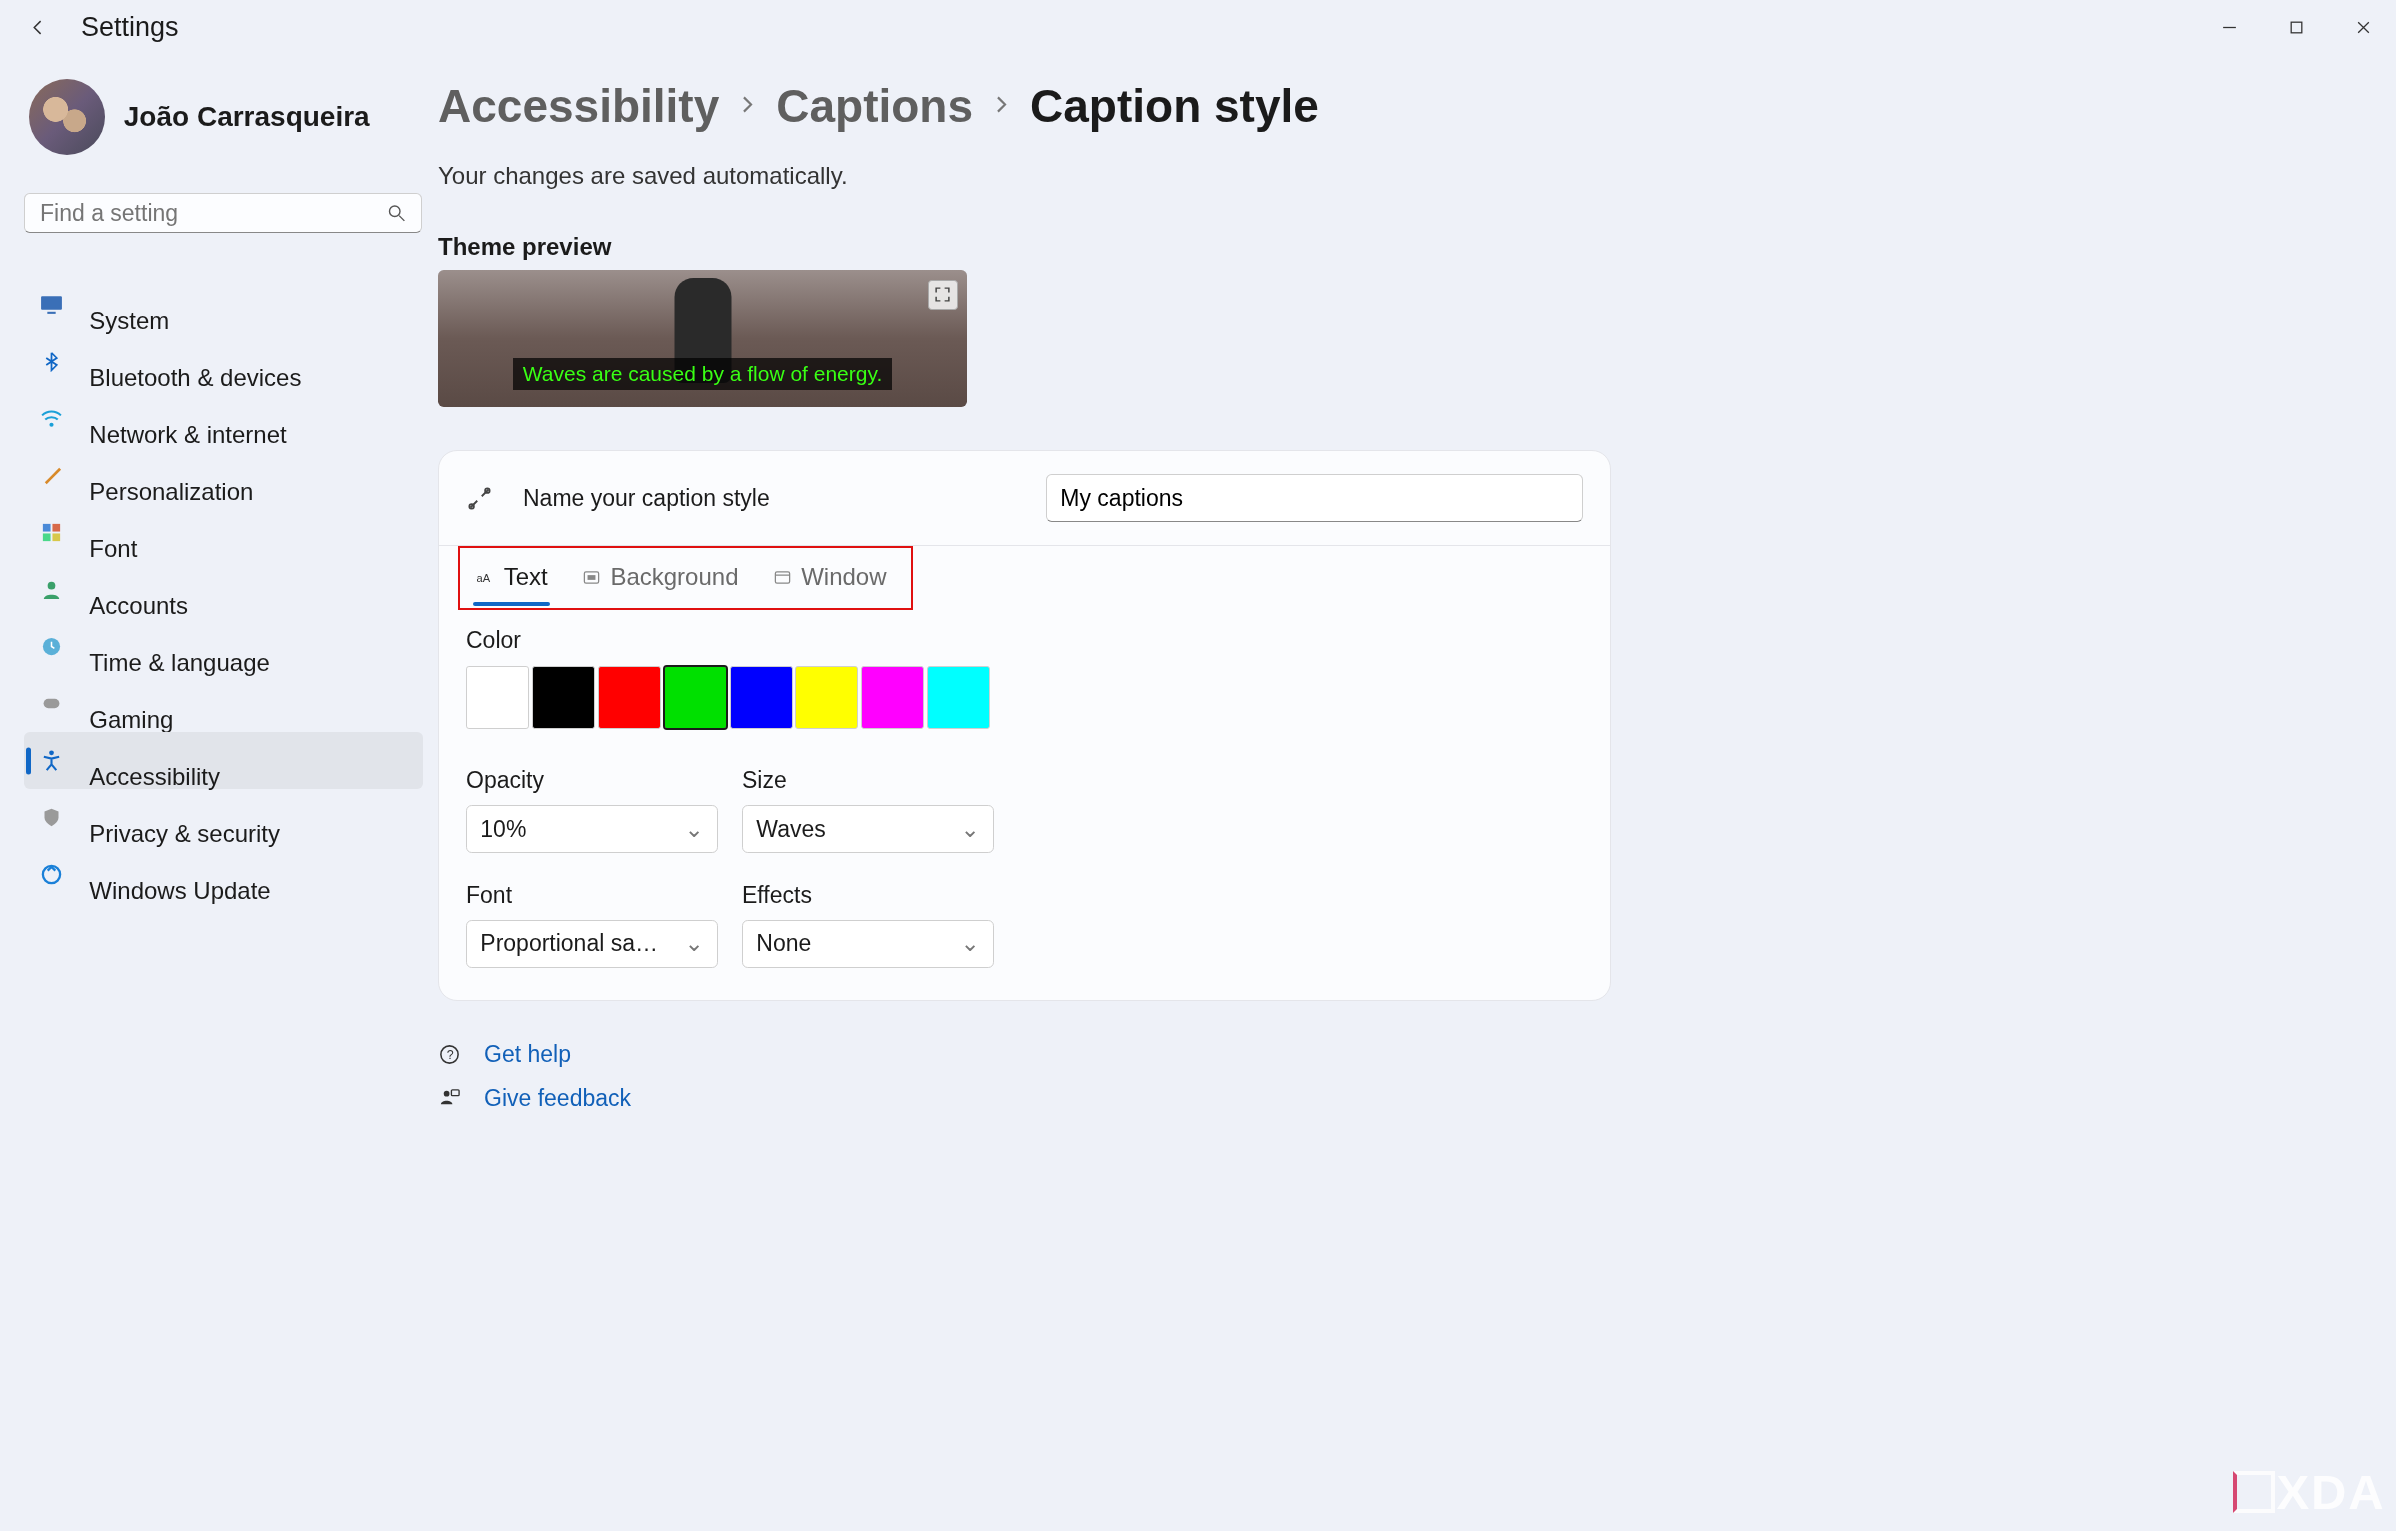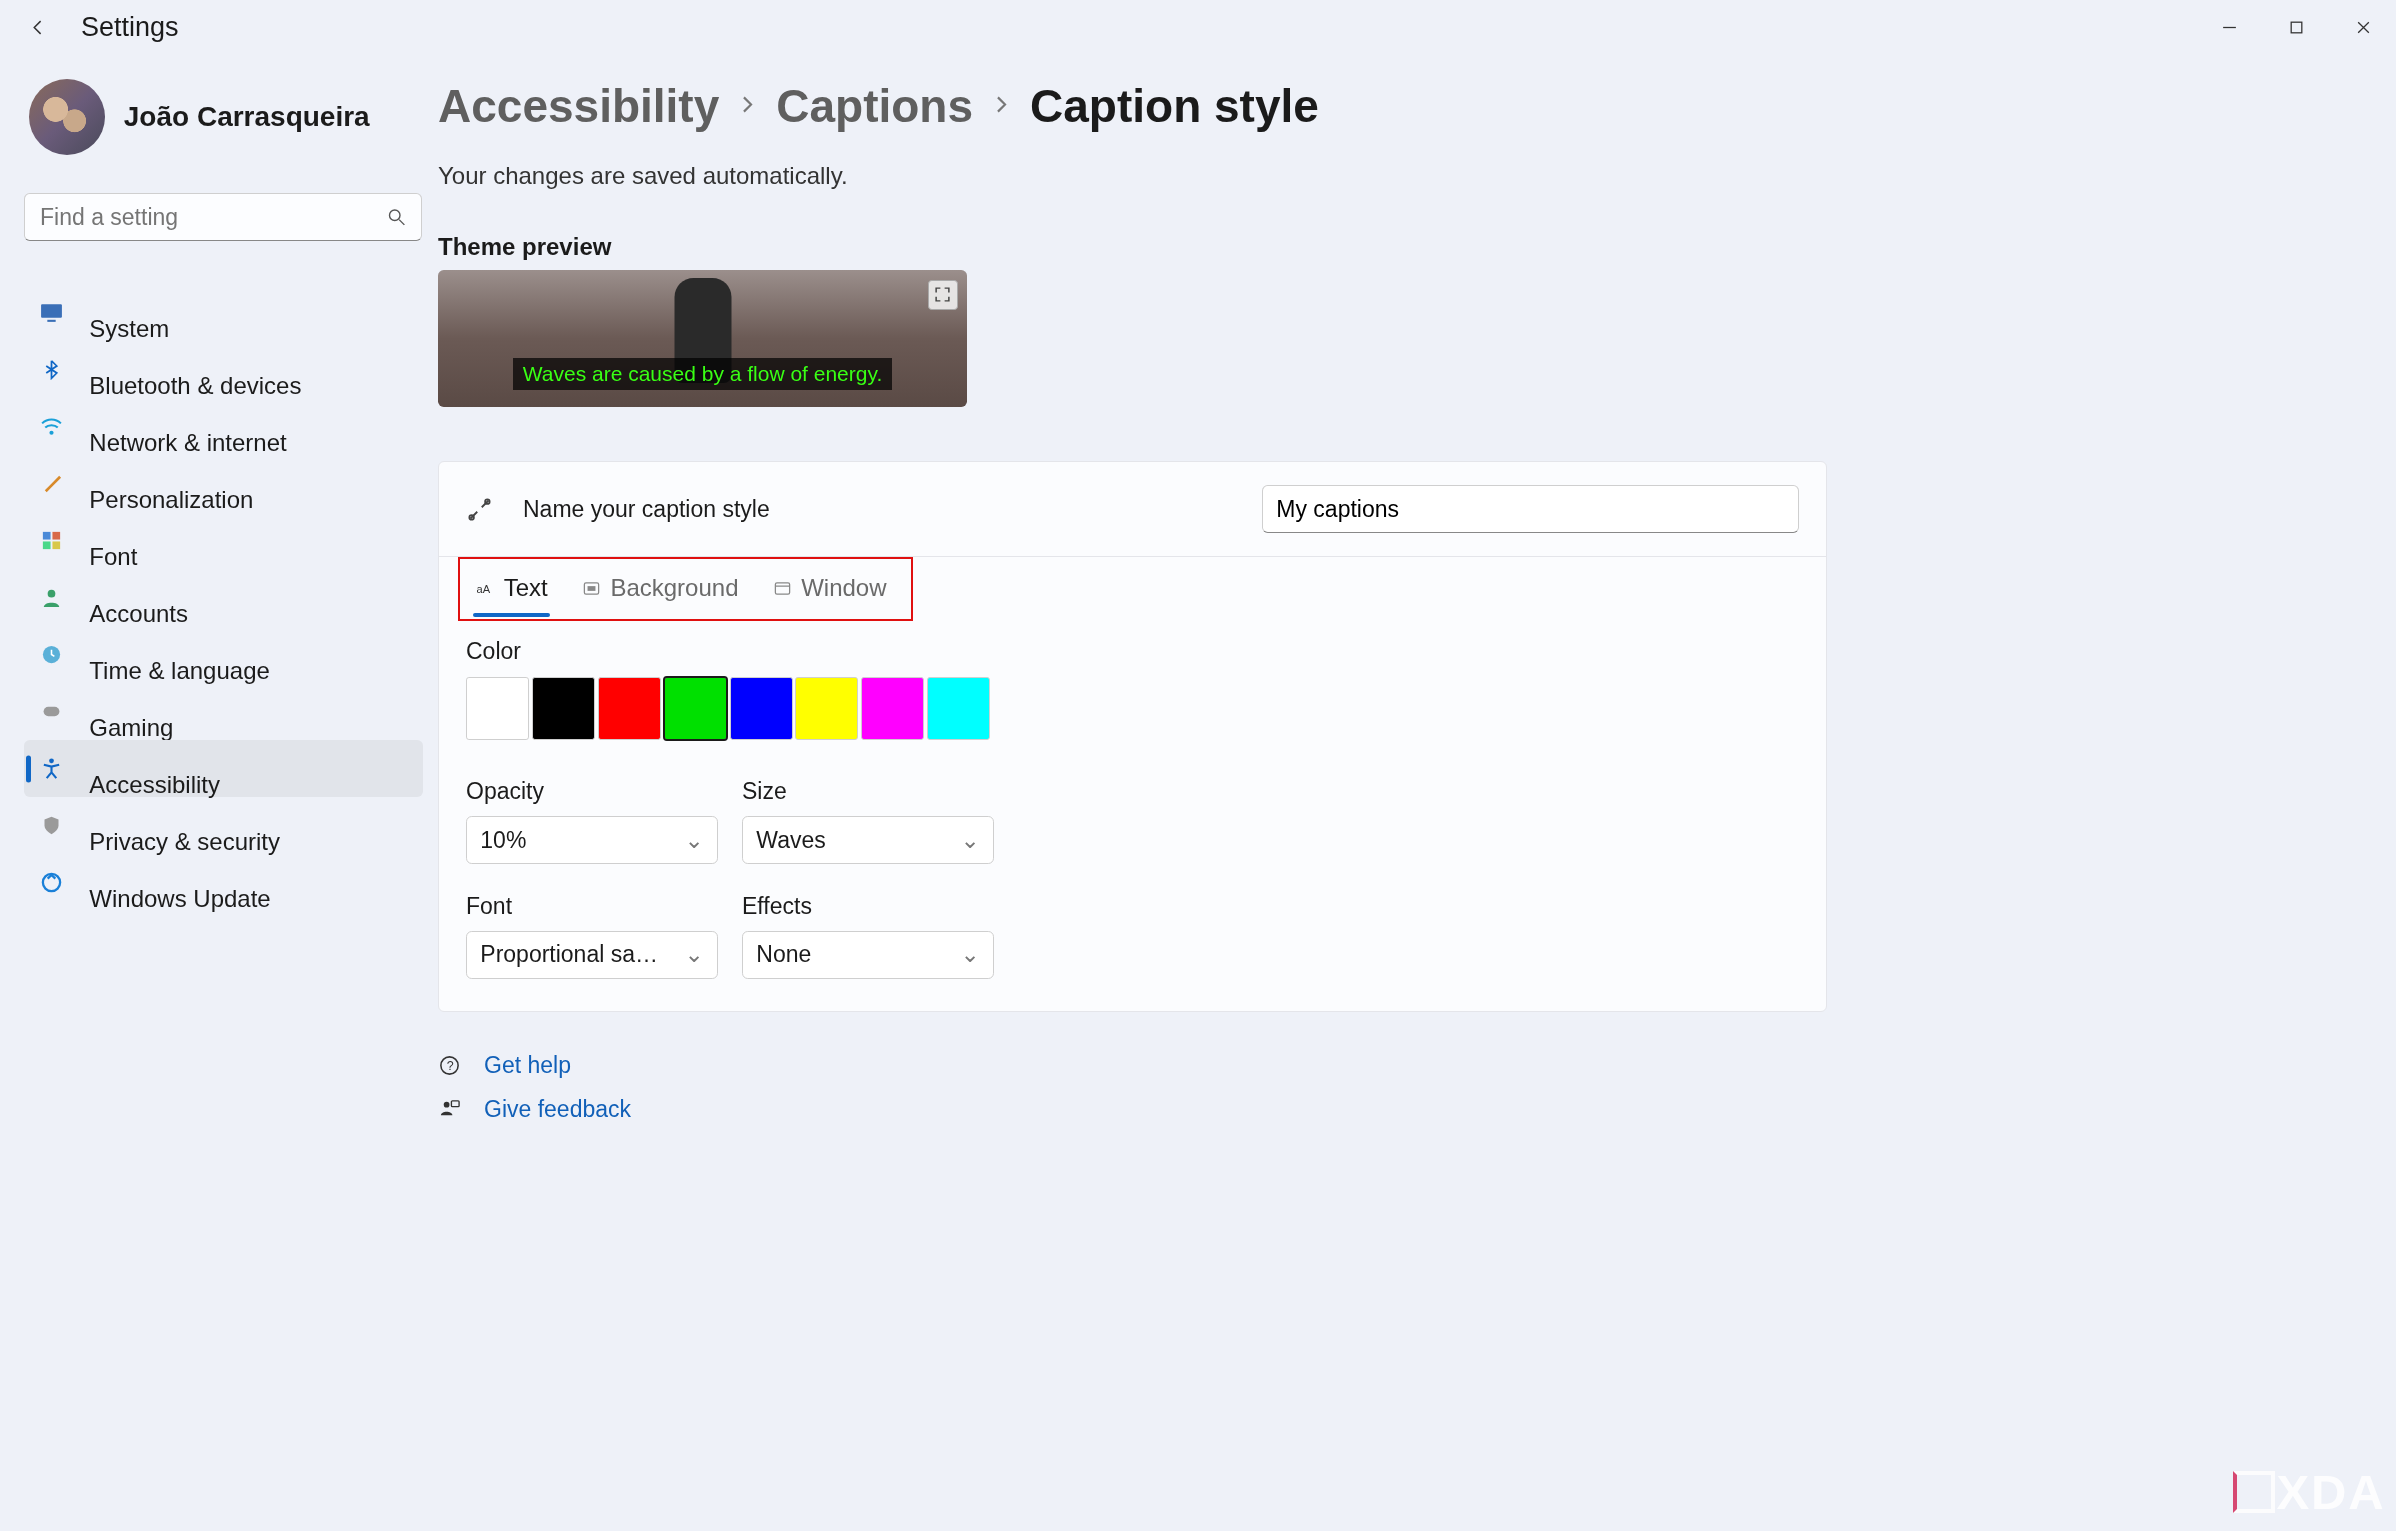--- a/index.html
+++ b/index.html
@@ -64,21 +64,21 @@
   }
   .profile-name { font-weight: 700; font-size: 28px; }
 
   .search-wrap {
     width: 398px;
     position: relative;
     margin-bottom: 43px;
   }
   .search-input {
     width: 100%;
-    height: 48px;
+    height: 40px;
     border: 1px solid #cfcfcf;
     border-bottom: 1.9px solid #888;
     border-radius: 5.7px;
     background: #fcfdff;
     padding: 0 48px 0 15px;
     font-size: 23px;
     color: #444;
     outline: none;
   }
   .search-icon {
@@ -144,25 +144,25 @@
   }
   .caption-box {
     position:relative; z-index:2;
     background: rgba(0,0,0,0.7);
     color:#39ff14;
     padding:3.8px 9.5px;
     font-size:21px;
   }
 
   .card {
-    margin-top: 54px;
-    width: 1389px;
+    margin-top: 43px;
+    width: 1173px;
     background:#fbfcfe;
     border:1px solid #e4e5ea;
-    border-radius:6px;
+    border-radius:19px;
   }
   .card-row1 {
     display:flex; align-items:center;
     padding: 23px 27px;
     border-bottom:1px solid #e4e5ea;
   }
   .brush-ico { width:27px; height:27px; margin-right:30px; color:#444; }
   .row1-label { flex:1; font-size:23px; }
   .style-name-input {
     width: 537px;

